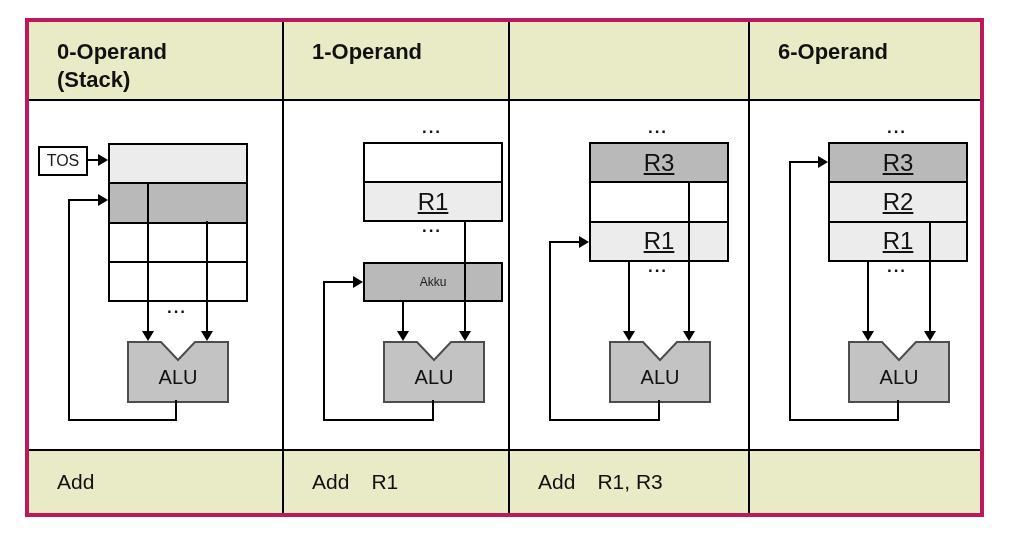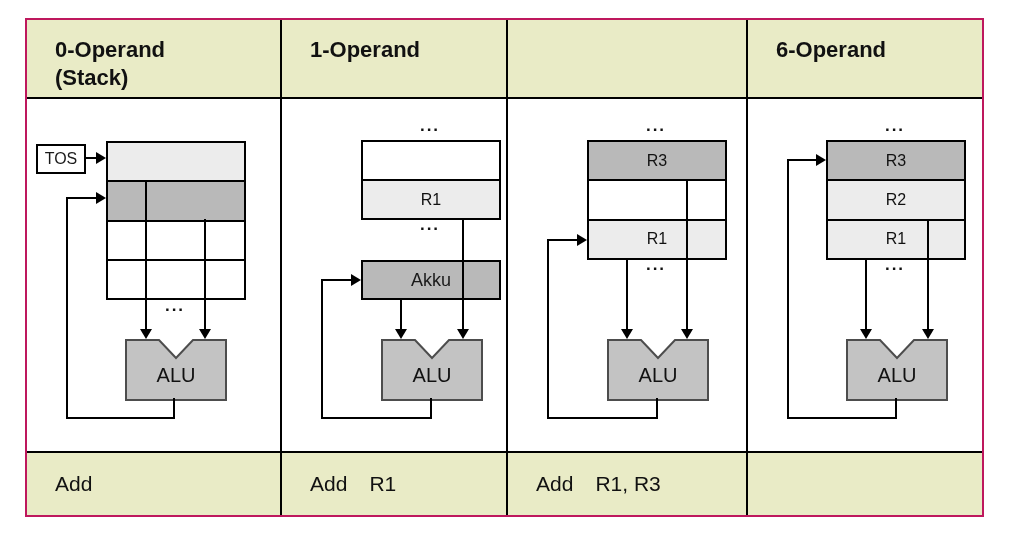--- a/index.html
+++ b/index.html
@@ -1,38 +1,38 @@
 <!DOCTYPE html>
 <html style="--band-bg: #e9ebc6; --cell-dark: #b9b9b9; --cell-light: #ececec; --cell-white: #ffffff; --alu-fill: #c3c3c3;"><head>
 <meta charset="utf-8">
 <style>
   html,body{margin:0;padding:0;background:#fff;}
   .canvas{position:relative;width:1009px;height:541px;background:#fff;
           font-family:"Liberation Sans",sans-serif;color:#1a1a1a;overflow:hidden;}
   .table{position:absolute;left:25px;top:18px;width:959px;height:499px;
-         border:2px solid #be185d;box-sizing:border-box;background:#fff;}
+         border:4px solid #be185d;box-sizing:border-box;background:#fff;}
   .band-top{position:absolute;left:0;right:0;top:0;height:77px;
             background:var(--band-bg,#e9ebc6);border-bottom:2px solid #000;}
   .band-bottom{position:absolute;left:0;right:0;bottom:0;height:62px;
             background:var(--band-bg,#e9ebc6);border-top:2px solid #000;}
   .col{position:absolute;top:0;bottom:0;}
   .col.bl{border-left:2px solid #000;}
   .hdr{position:absolute;top:16px;left:28px;right:8px;font-size:22px;font-weight:bold;
        line-height:28px;color:#111;}
   .instr{position:absolute;left:28px;bottom:19px;font-size:21px;color:#111;white-space:nowrap;}
   .instr .ops{margin-left:22px;}
   .box{position:absolute;border:2px solid #000;box-sizing:border-box;background:#fff;}
   .regfile{display:flex;flex-direction:column;}
   .cell{flex:1;display:flex;align-items:center;justify-content:center;
-        font-size:16px;color:#111;}
+        font-size:24px;color:#111;text-decoration:underline;}
   .cell + .cell{border-top:2px solid #000;}
   .c-white{background:var(--cell-white,#ffffff);}
   .c-light{background:var(--cell-light,#ececec);}
   .c-dark{background:var(--cell-dark,#b9b9b9);}
-  .lbl-center{display:flex;align-items:center;justify-content:center;font-size:18px;}
+  .lbl-center{display:flex;align-items:center;justify-content:center;font-size:12px;}
   .wire-v{position:absolute;width:2px;background:#000;}
   .wire-h{position:absolute;height:2px;background:#000;}
   .arr-d{position:absolute;width:0;height:0;border-left:6px solid transparent;
          border-right:6px solid transparent;border-top:10px solid #000;}
   .arr-r{position:absolute;width:0;height:0;border-top:6px solid transparent;
          border-bottom:6px solid transparent;border-left:10px solid #000;}
   .dots{position:absolute;width:60px;text-align:center;font-weight:bold;
         font-size:17px;letter-spacing:2px;line-height:17px;color:#111;}
   .alu-svg{position:absolute;}
   .alu-label{position:absolute;width:102px;text-align:center;font-size:20px;

